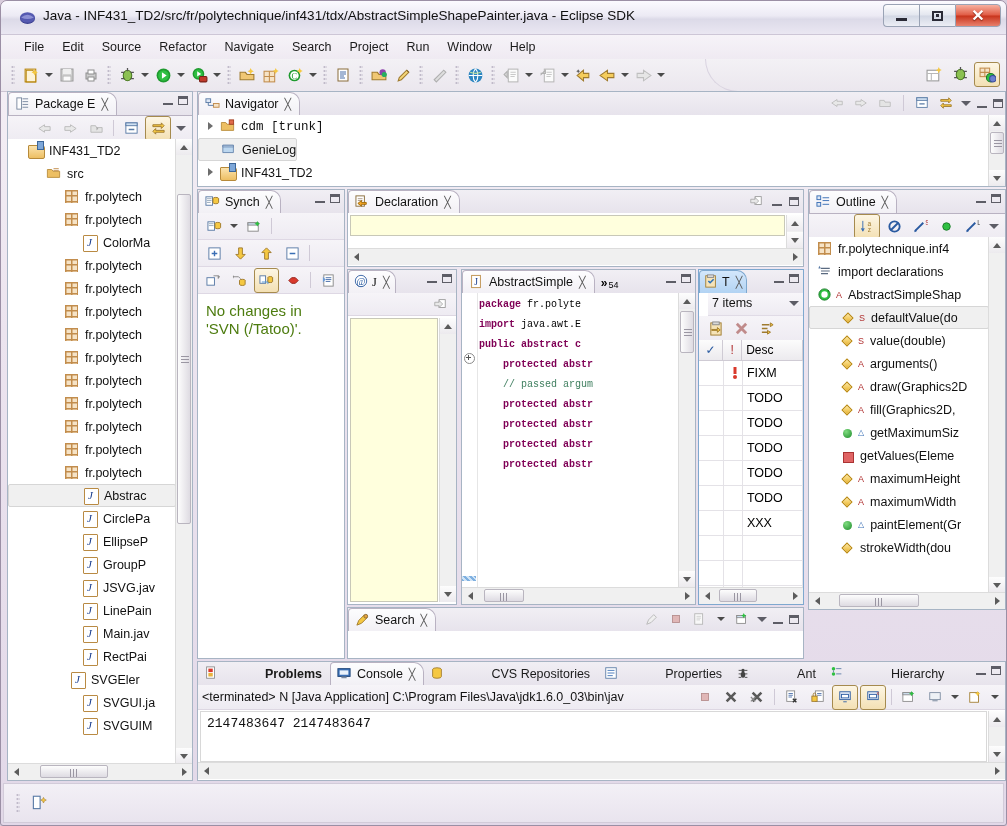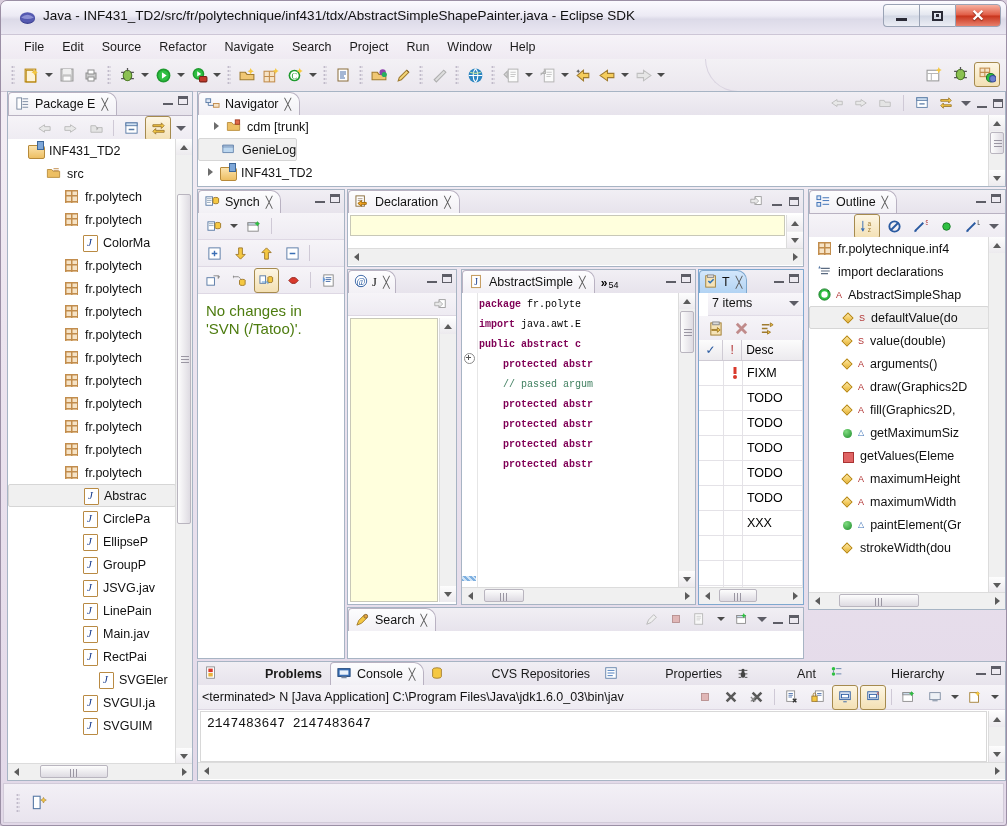--- a/index.html
+++ b/index.html
@@ -617,21 +617,21 @@
               </span>
               <span>Main.jav</span>
             </div>
             <div class="trow" style="padding-left: 60px;">
               <span class="twist empty"></span>
               <span class="ico">
                 <i class="ico-java o" style="display: block; position: relative;"></i>
               </span>
               <span>RectPai</span>
             </div>
-            <div class="trow" style="padding-left: 76px;">
+            <div class="trow" style="padding-left: 48px;">
               <span class="twist empty"></span>
               <span class="ico">
                 <i class="ico-java o" style="display: block; position: relative;"></i>
               </span>
               <span>SVGEler</span>
             </div>
             <div class="trow" style="padding-left: 60px;">
               <span class="twist empty"></span>
               <span class="ico">
                 <i class="ico-java o" style="display: block; position: relative;"></i>
@@ -702,21 +702,21 @@
                 <path d="M14 12H5v2L2 11l3-3v2h9z" fill="#f5c842" stroke="#a07b2e"></path>
               </svg>
             </div>
           <div class="c-menu"></div>
           <div class="c-min"></div>
           <div class="c-max"></div>
         </div>
       </div>
       <div class="part-body">
         <div id="nav-tree" style="position:absolute;left:0;top:0;right:16px;bottom:0;">
-            <div class="trow" style="padding-left: 14px; width: fit-content;">
+            <div class="trow" style="padding-left: 8px; width: fit-content; font-family: Liberation Mono, monospace;">
               <span class="twist"></span>
               <span class="ico"><svg width="15" height="14" viewBox="0 0 16 16">
                   <path d="M1 13V4h5l1.5 2H15v7z" fill="#edbf63" stroke="#b78a3a"></path>
                   <rect x="10" y="1" width="5" height="5" fill="#e06b4a" stroke="#a03a1e"></rect>
                 </svg></span>
               <span>cdm [trunk]</span>
             </div>
             <div class="trow sel" style="padding-left: 8px; width: fit-content;">
               <span class="twist empty"></span>
               <span class="ico"><svg width="15" height="13" viewBox="0 0 16 16">

